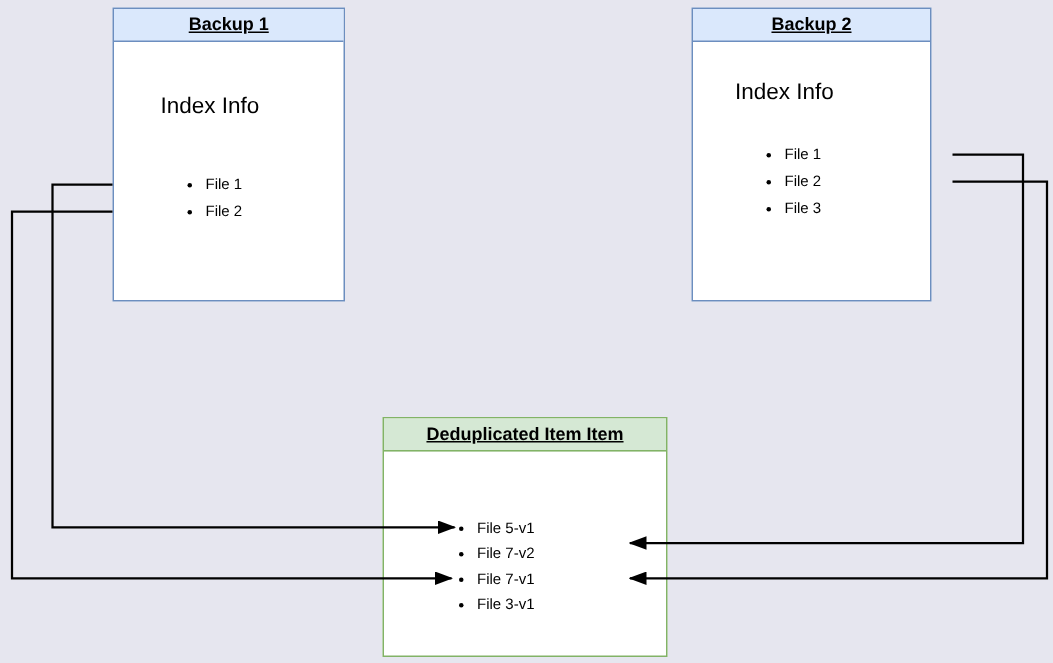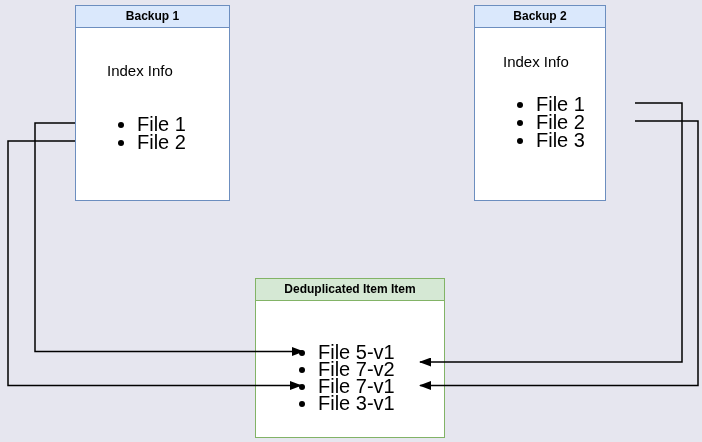--- a/index.html
+++ b/index.html
@@ -19,41 +19,42 @@
   }
   .backup  { border: 1px solid var(--backup-border, #6c8ebf); }
   .dedup   { border: 1px solid var(--dedup-border, #82b366); }
   .box-header {
     height: 21px;
     line-height: 21px;
     text-align: center;
     font-weight: bold;
     font-size: 12px;
     color: #000;
+    text-decoration: underline;
   }
   .backup .box-header {
     background: var(--backup-header-fill, #dae8fc);
     border-bottom: 1px solid var(--backup-border, #6c8ebf);
   }
   .dedup .box-header {
     background: var(--dedup-header-fill, #d5e8d4);
     border-bottom: 1px solid var(--dedup-border, #82b366);
   }
   .index-label {
     position: absolute;
     font-size: 15px;
     color: #000;
   }
   .file-list {
     position: absolute;
     left: 0;
     margin: 0;
     padding-left: 61px;
     list-style: disc;
-    font-size: 20px;
+    font-size: 10px;
     color: #000;
   }
   .file-list li { line-height: 18px; }
   .dedup .file-list li { line-height: 17px; }
   .arrows {
     position: absolute;
     inset: 0;
     z-index: 5;
     pointer-events: none;
   }
@@ -83,21 +84,21 @@
 
   <div class="box backup" style="left:75px; top:5px; width:155px; height:196px;">
     <div class="box-header">Backup 1</div>
     <div class="index-label" style="left:31px; top:56px;">Index Info</div>
     <ul class="file-list" style="top:109px;">
       <li>File 1</li>
       <li>File 2</li>
     </ul>
   </div>
 
-  <div class="box backup" style="left:474px; top:5px; width:132px; height:196px;">
+  <div class="box backup" style="left:461px; top:5px; width:160px; height:196px;">
     <div class="box-header">Backup 2</div>
     <div class="index-label" style="left:28px; top:47px;">Index Info</div>
     <ul class="file-list" style="top:89px;">
       <li>File 1</li>
       <li>File 2</li>
       <li>File 3</li>
     </ul>
   </div>
 
   <div class="box dedup" style="left:255px; top:278px; width:190px; height:160px;">

